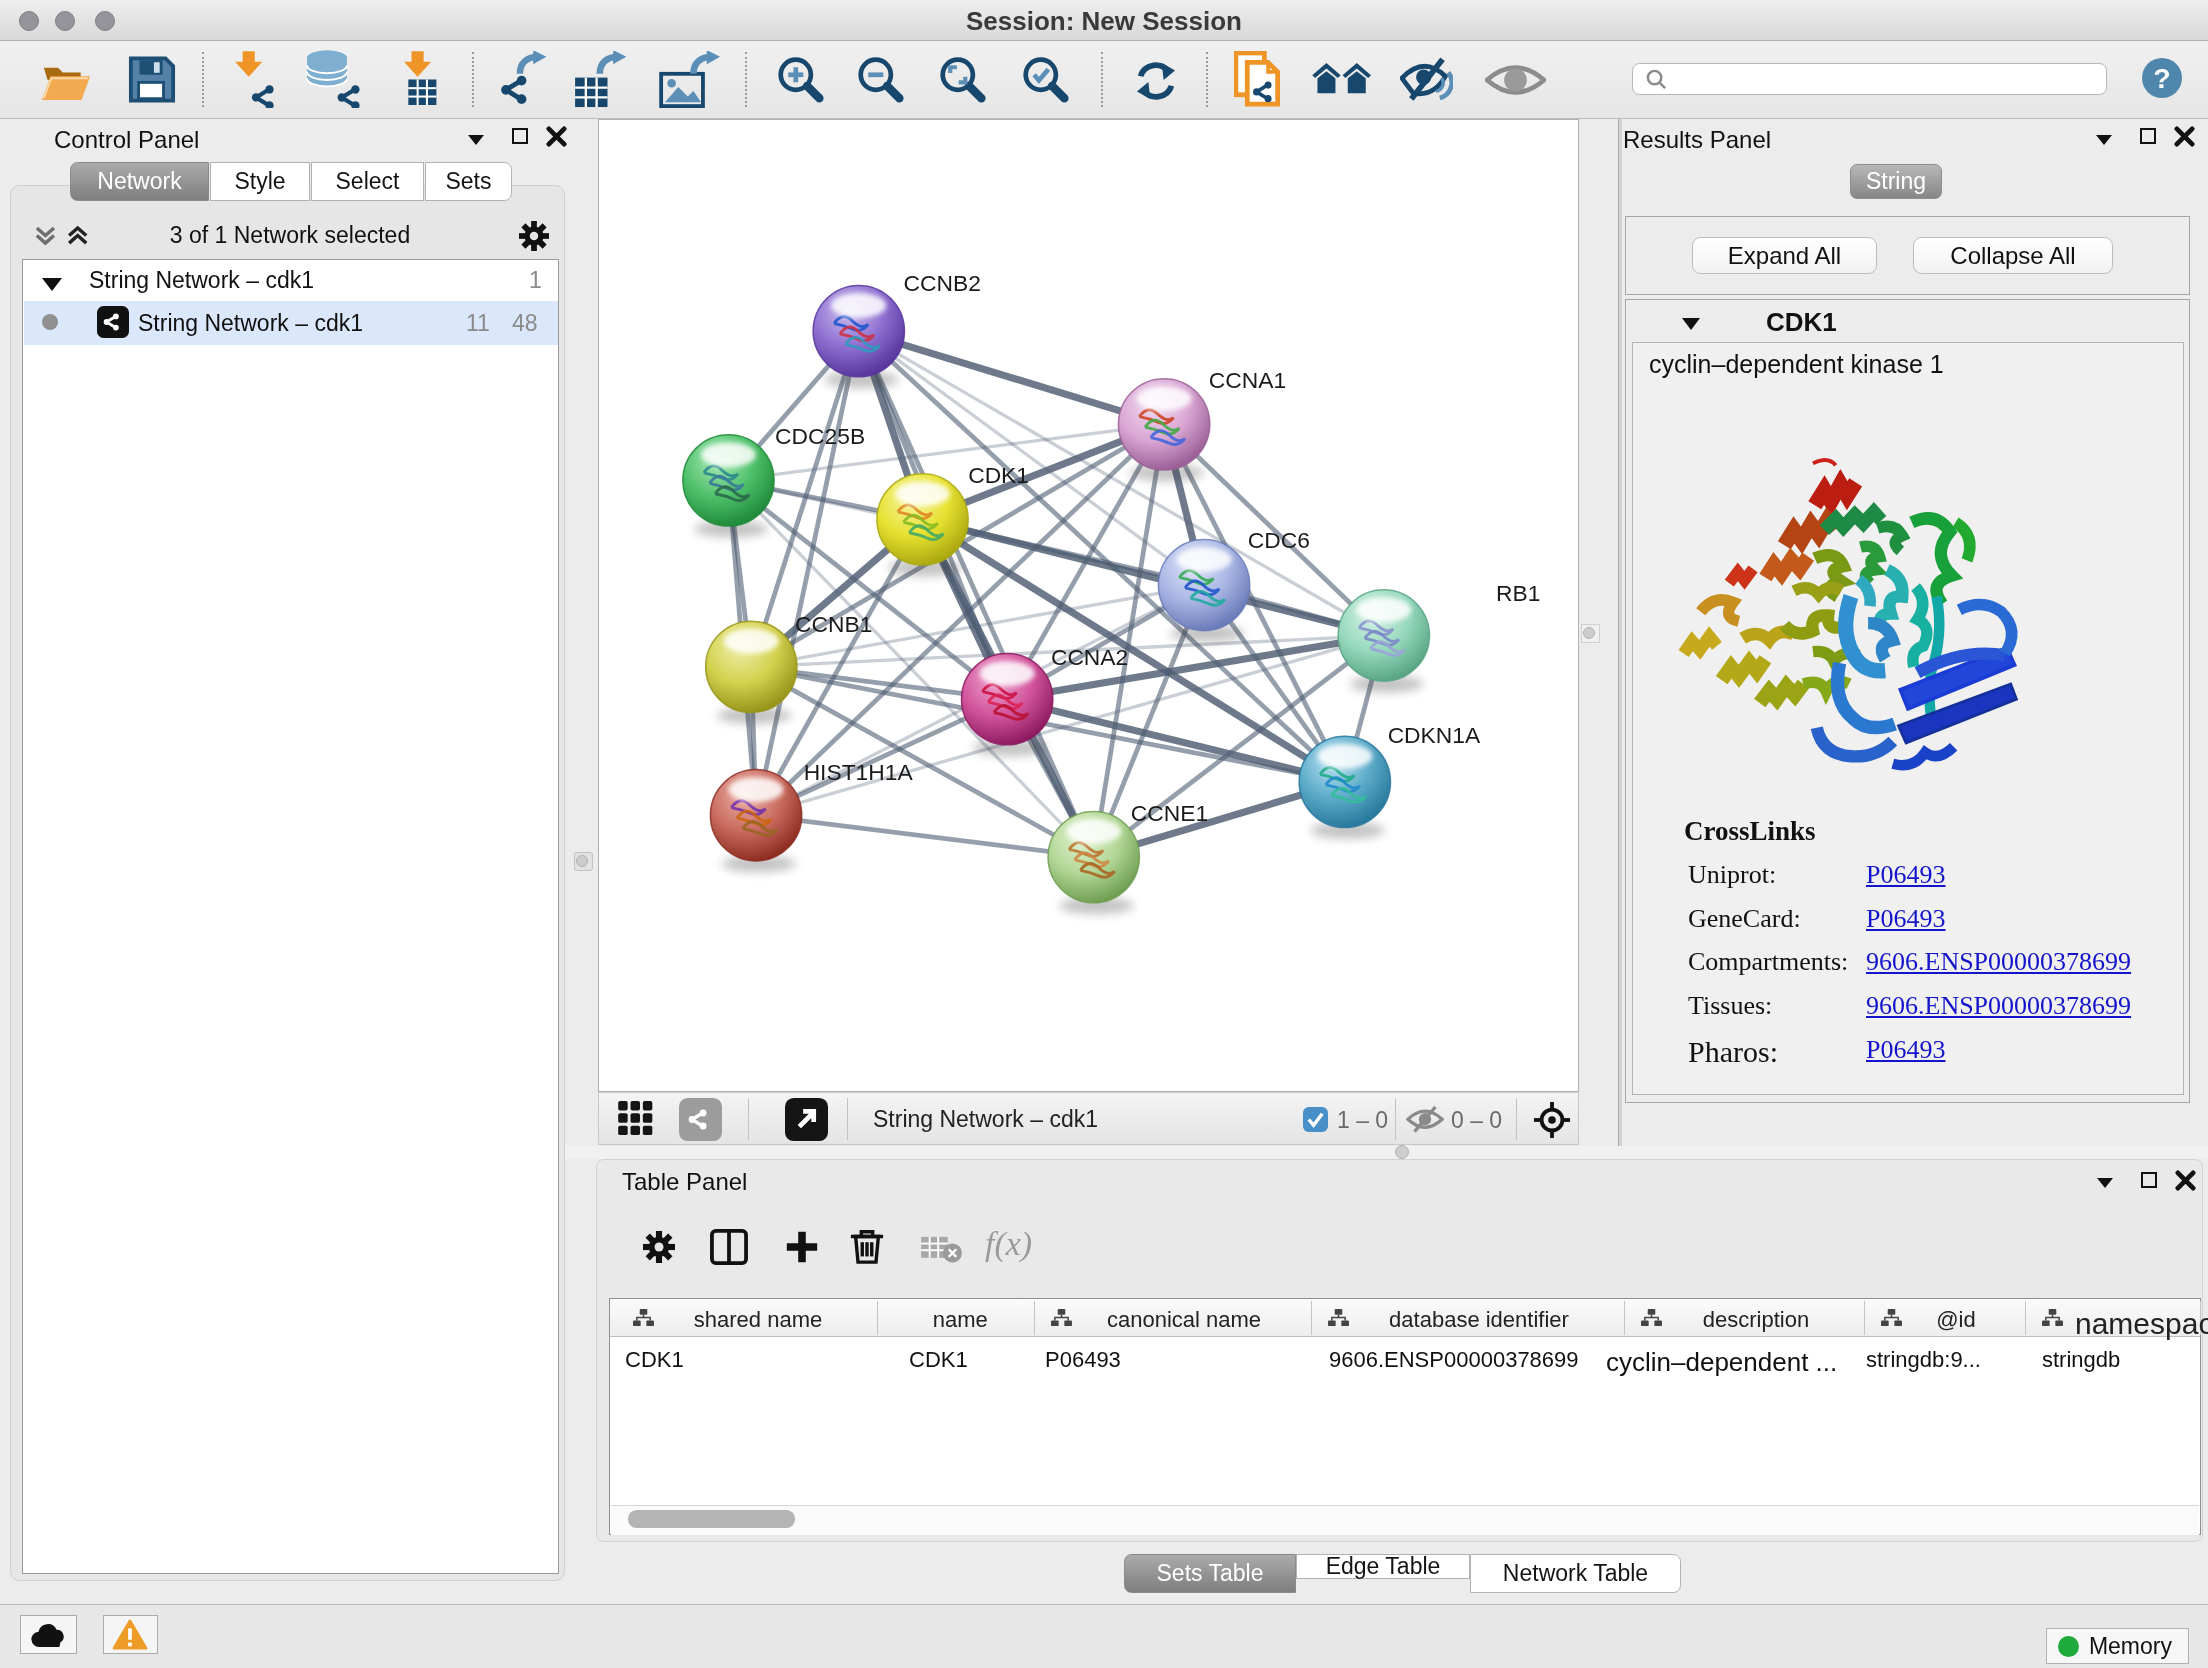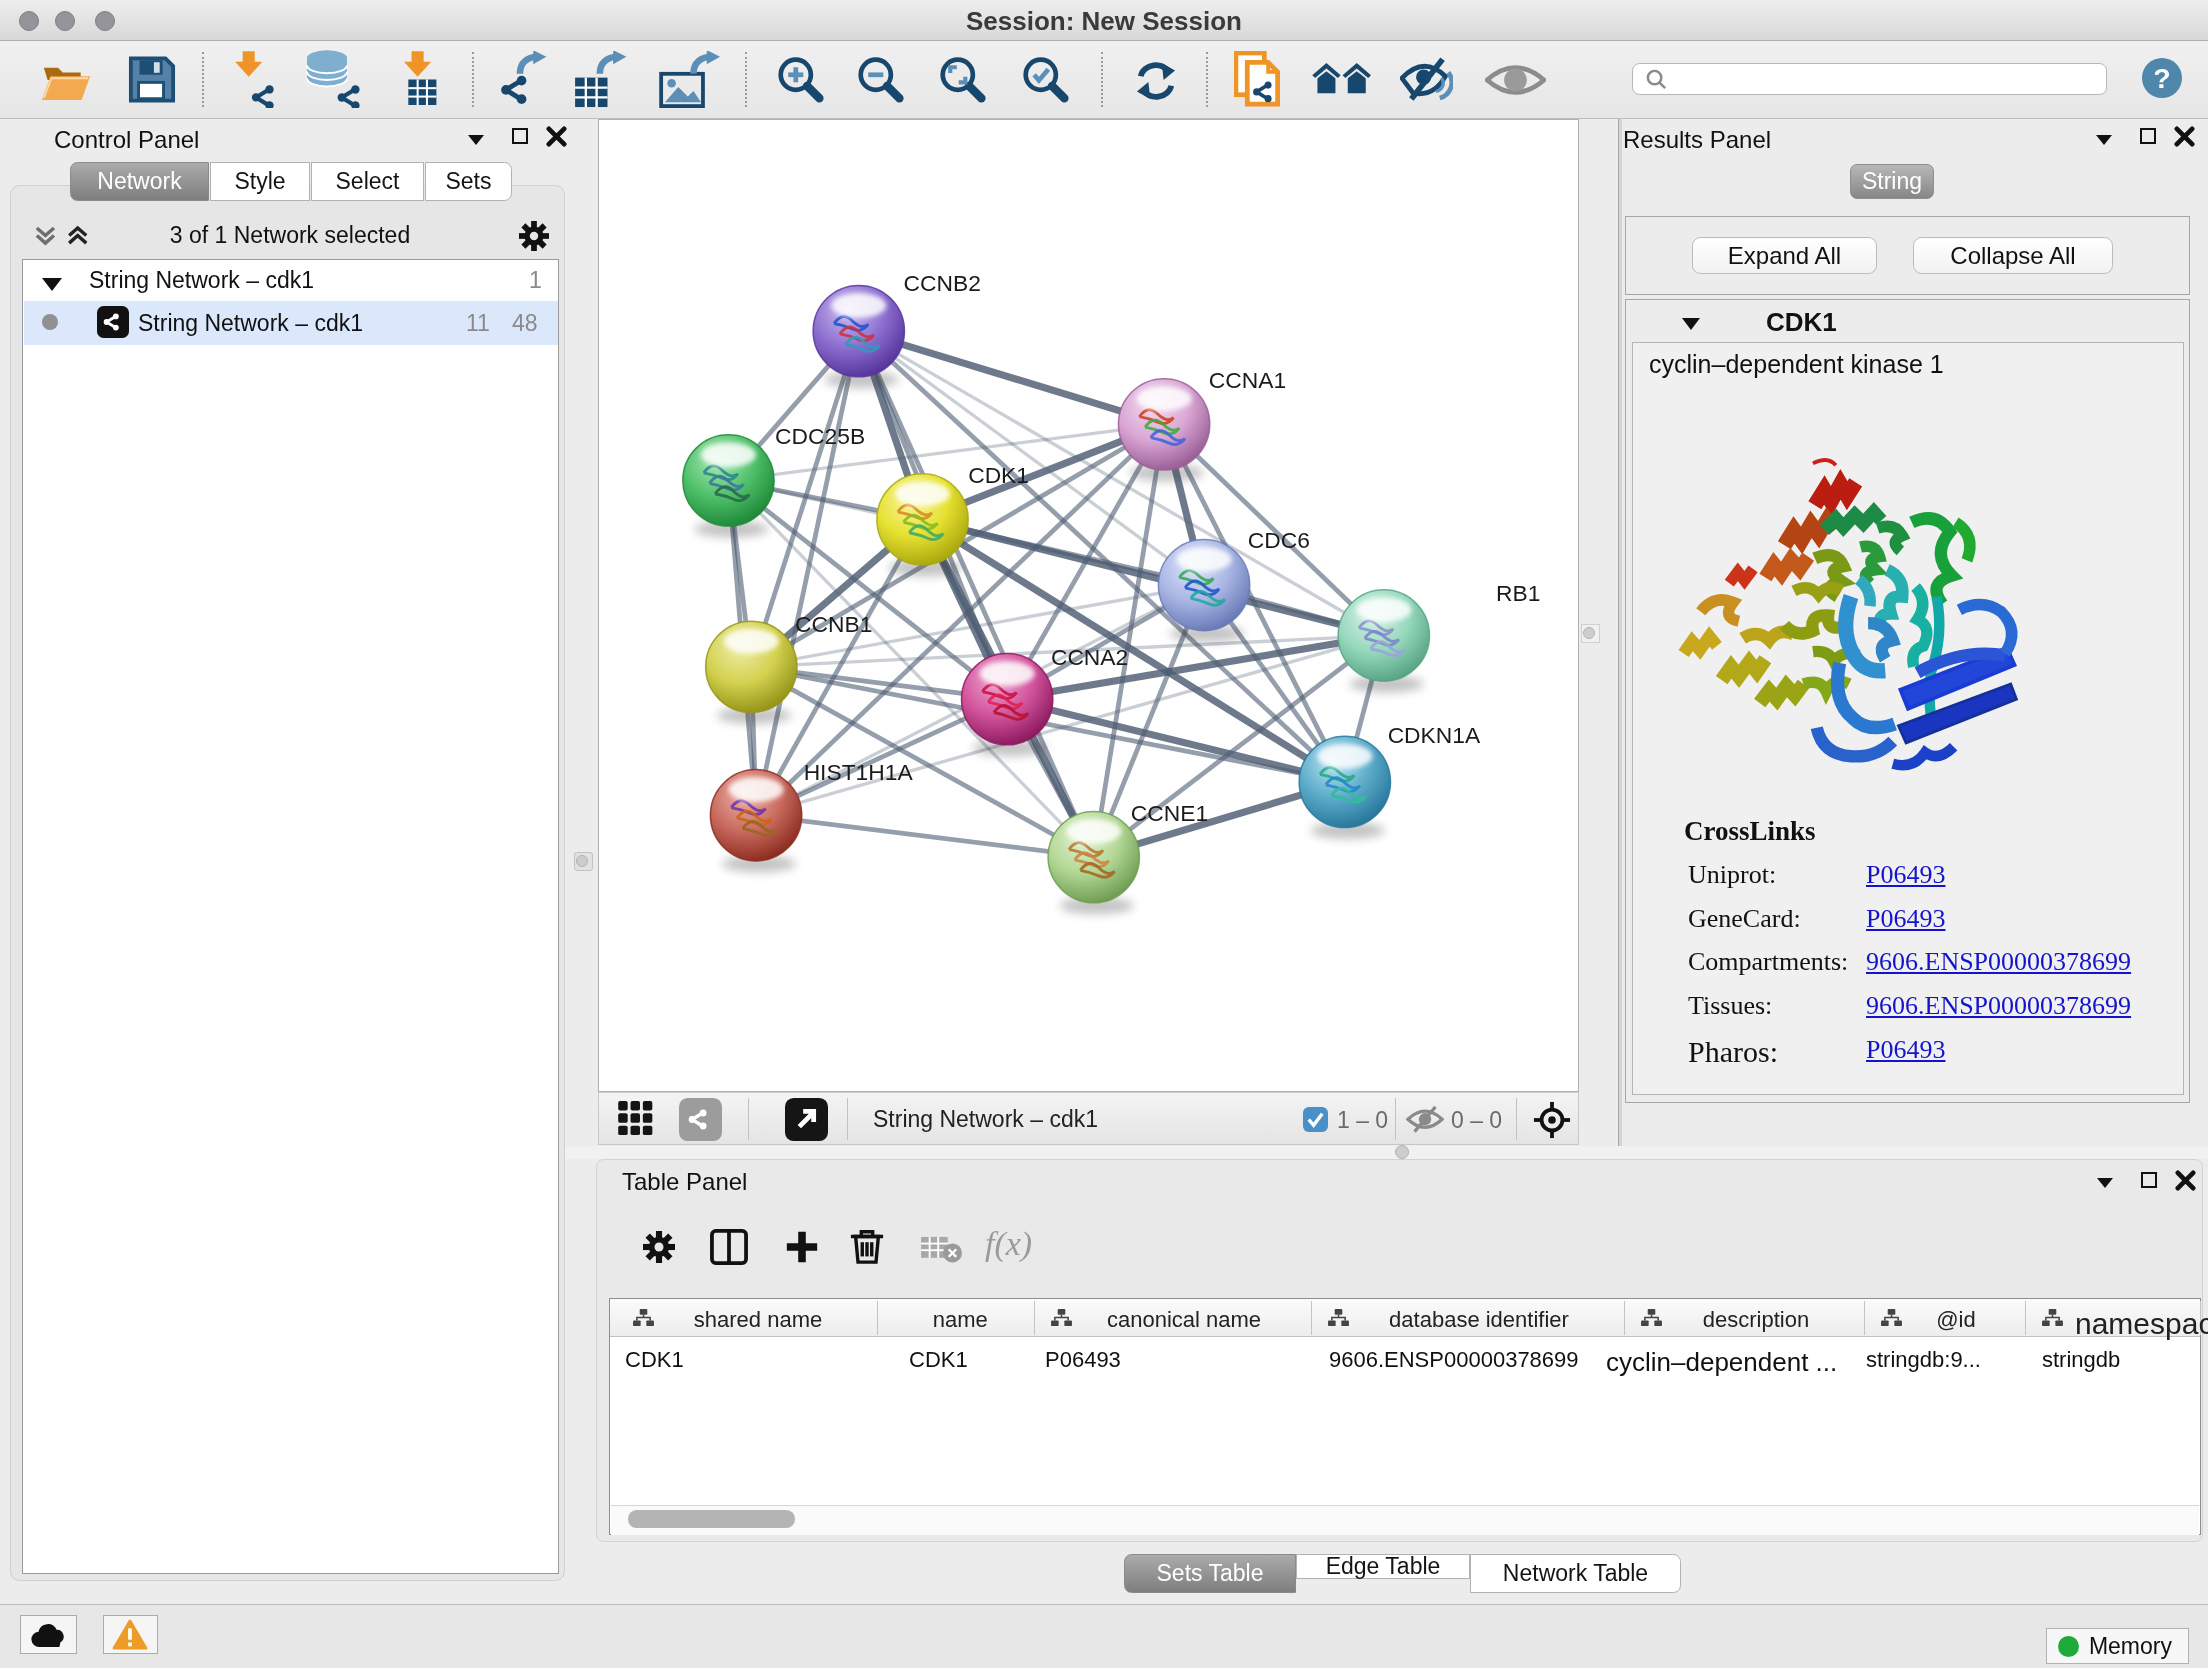--- a/index.html
+++ b/index.html
@@ -505,21 +505,21 @@
 <div class="abs" style="left:565px;top:1146px;width:1644px;height:13.3px;background:#f1f1f1"></div>
 <div class="abs" style="left:1395px;top:1145px;width:14.3px;height:14.3px;border-radius:50%;background:#cdcdcd;border:1px solid #b2b2b2"></div>
 
 <div class="abs" style="left:1618px;top:119px;width:3.8px;height:1027px;background:#d4d4d4;border-left:1px solid #a8a8a8"></div>
 <div class="abs" style="left:1623px;top:126px;font-size:24px">Results Panel</div>
 <div style="position:absolute;left:2096px;top:135px;width:0;height:0;border-left:8.6px solid transparent;border-right:8.6px solid transparent;border-top:10.5px solid #111"></div>
 <div style="position:absolute;left:2140px;top:128px;width:16px;height:16px;border:2.4px solid #111"></div>
 <svg style="position:absolute;left:2174px;top:126px" width="21" height="21" viewBox="0 0 22 22">
     <path d="M3 3 L19 19 M19 3 L3 19" stroke="#111" stroke-width="5" stroke-linecap="round"></path>
   </svg>
-<div class="abs" style="left:1850px;top:164px;width:84px;height:35px;background:linear-gradient(#b8b8b8,#868686);border:1px solid #8e8e8e;border-radius:7px;color:#fff;font-size:23px;display:flex;align-items:center;justify-content:center">String</div>
+<div class="abs" style="left:1850px;top:164px;width:92px;height:35px;background:linear-gradient(#b8b8b8,#868686);border:1px solid #8e8e8e;border-radius:7px;color:#fff;font-size:23px;display:flex;align-items:center;justify-content:center">String</div>
 <div class="abs" style="left:1625px;top:216px;width:565px;height:79px;background:#ececec;border:1.4px solid #a6a6a6"></div>
 <div class="panelbtn" style="left:1692px;top:237px;width:185px;height:37px">Expand All</div>
 <div class="panelbtn" style="left:1913px;top:237px;width:200px;height:37px">Collapse All</div>
 <div class="abs" style="left:1625px;top:299px;width:565px;height:804px;background:#ececec;border:1.4px solid #a6a6a6"></div>
 <div class="abs" style="left:1682px;top:318px;width:0;height:0;border-left:9.5px solid transparent;border-right:9.5px solid transparent;border-top:12.4px solid #111"></div>
 <div class="abs" style="left:1766px;top:307px;font-size:26px;font-weight:bold">CDK1</div>
 <div class="abs" style="left:1632px;top:342px;width:552px;height:753px;background:#f0f0f0;border:1px solid #b4b4b4"></div>
 <div class="abs" style="left:1649px;top:350px;font-size:25px">cyclin–dependent kinase 1</div>
 <svg style="position:absolute;left:1672px;top:452px" width="357" height="347" viewBox="0 0 375 365">
 <g fill="none" stroke-linecap="butt">

